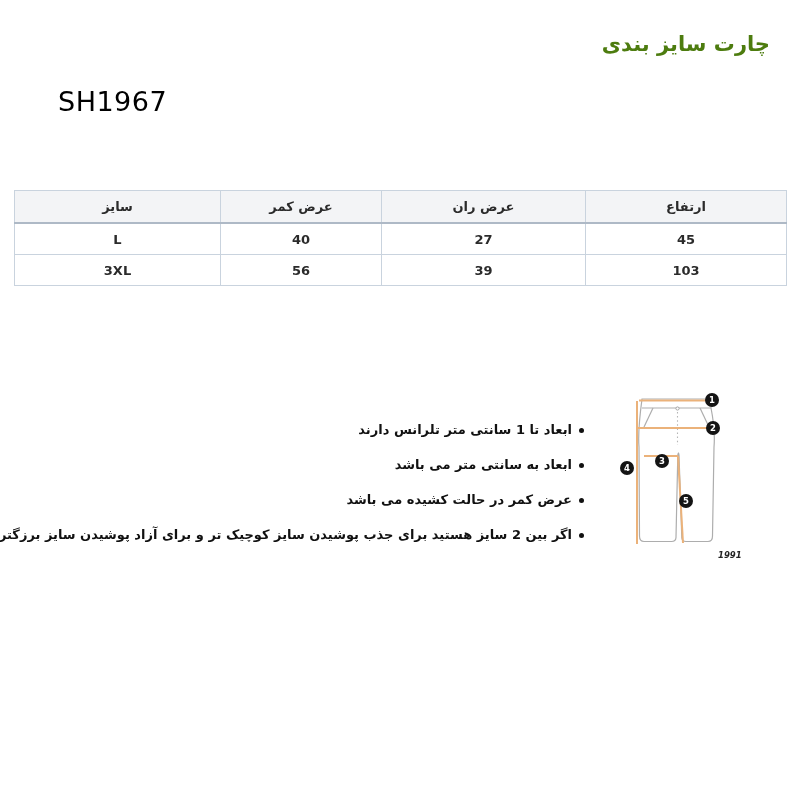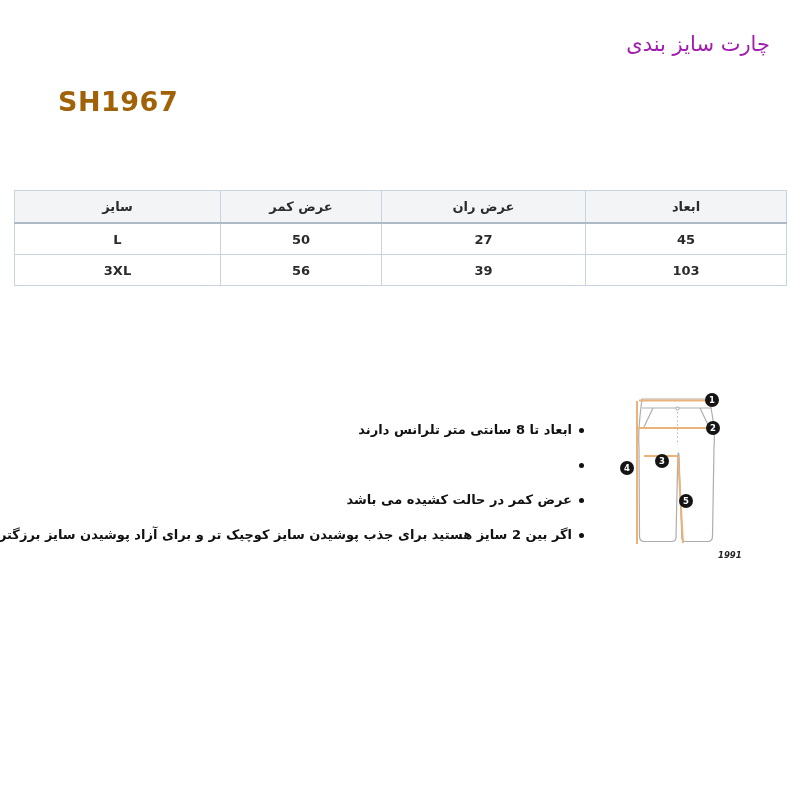--- a/index.html
+++ b/index.html
@@ -6,25 +6,25 @@
     margin:0; padding:0;
     width:800px; height:800px;
     background:#ffffff;
     font-family:"DejaVu Sans", sans-serif;
     overflow:hidden;
   }
   .page{ position:relative; width:800px; height:800px; direction:rtl; }
 
   .page-title{
     position:absolute; top:32px; right:30px;
-    font-size:21px; font-weight:400; color:#a21caf;
+    font-size:21px; font-weight:700; color:#4d7c0f;
   }
   .product-code{
     position:absolute; top:86px; left:58px;
-    font-size:27px; font-weight:700; color:#a16207;
+    font-size:27px; font-weight:400; color:#000000;
     direction:ltr; letter-spacing:0.5px;
   }
 
   table.size-table{
     position:absolute; top:190px; left:14px;
     width:772px; border-collapse:collapse;
     direction:ltr; table-layout:fixed;padding-left:12px;
   }
   .size-table th, .size-table td{
     border:1px solid #c9d3de;
@@ -80,42 +80,42 @@
       <col style="width:206px">
         <col style="width:161px">
         <col style="width:204px">
         <col style="width:201px">
     </colgroup>
     <thead>
       <tr>
         <th>سایز</th>
         <th>عرض کمر</th>
         <th>عرض ران</th>
-        <th>ابعاد</th>
+        <th>ارتفاع</th>
       </tr>
     </thead>
     <tbody>
       <tr>
         <td>L</td>
-        <td>50</td>
+        <td>40</td>
         <td>27</td>
         <td>45</td>
       </tr>
       <tr>
         <td>3XL</td>
         <td>56</td>
         <td>39</td>
         <td>103</td>
       </tr>
     </tbody>
   </table>
 
   <ul class="notes">
-    <li><span class="bullet-dot"></span><span>ابعاد تا 8 سانتی متر تلرانس دارند</span></li>
-    <li><span class="bullet-dot"></span></li>
+    <li><span class="bullet-dot"></span><span>ابعاد تا 1 سانتی متر تلرانس دارند</span></li>
+    <li><span class="bullet-dot"></span><span>ابعاد به سانتی متر می باشد</span></li>
     <li><span class="bullet-dot"></span><span>عرض کمر در حالت کشیده می باشد</span></li>
     <li><span class="bullet-dot"></span><span>اگر بین 2 سایز هستید برای جذب پوشیدن سایز کوچیک تر و برای آزاد پوشیدن سایز برزگتر را انتخاب نمایید</span></li>
   </ul>
 
   <div class="diagram">
     <svg viewBox="0 0 132 195" xmlns="http://www.w3.org/2000/svg">
 
       <g stroke="#ADADAD" stroke-width="1.2" fill="#ffffff">
         <path d="M29,24 L98,24 L98,33
                  C101,48 102,60 101,72

